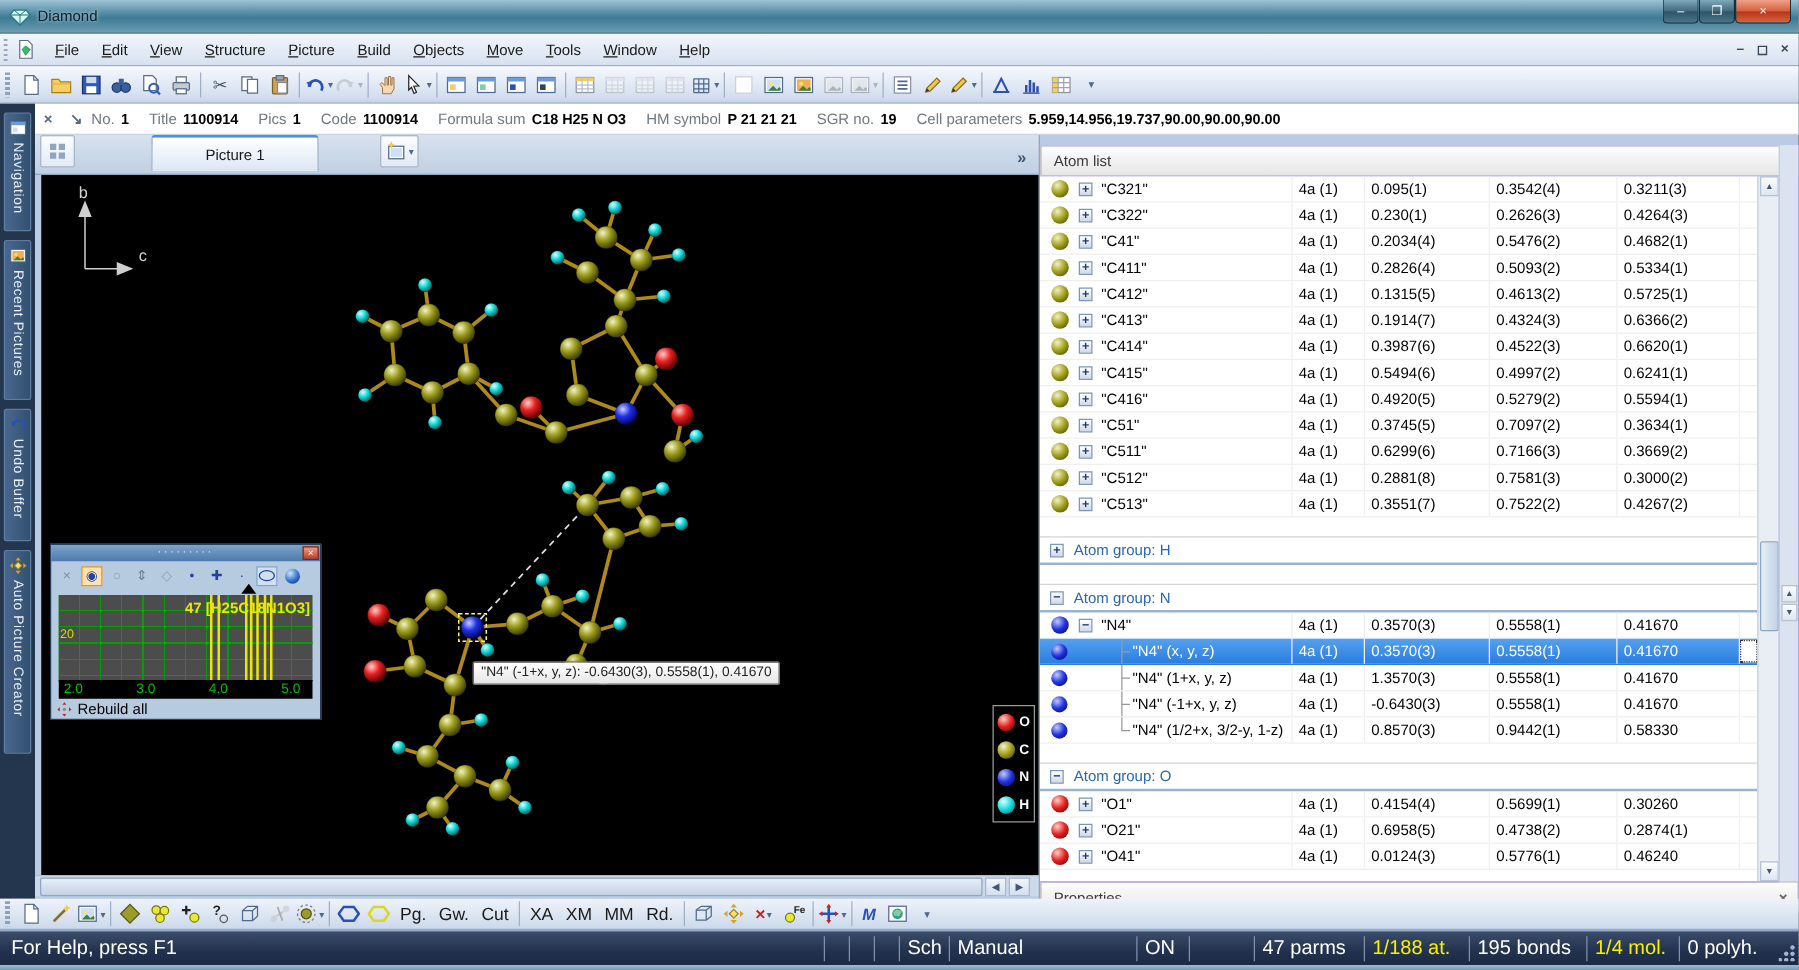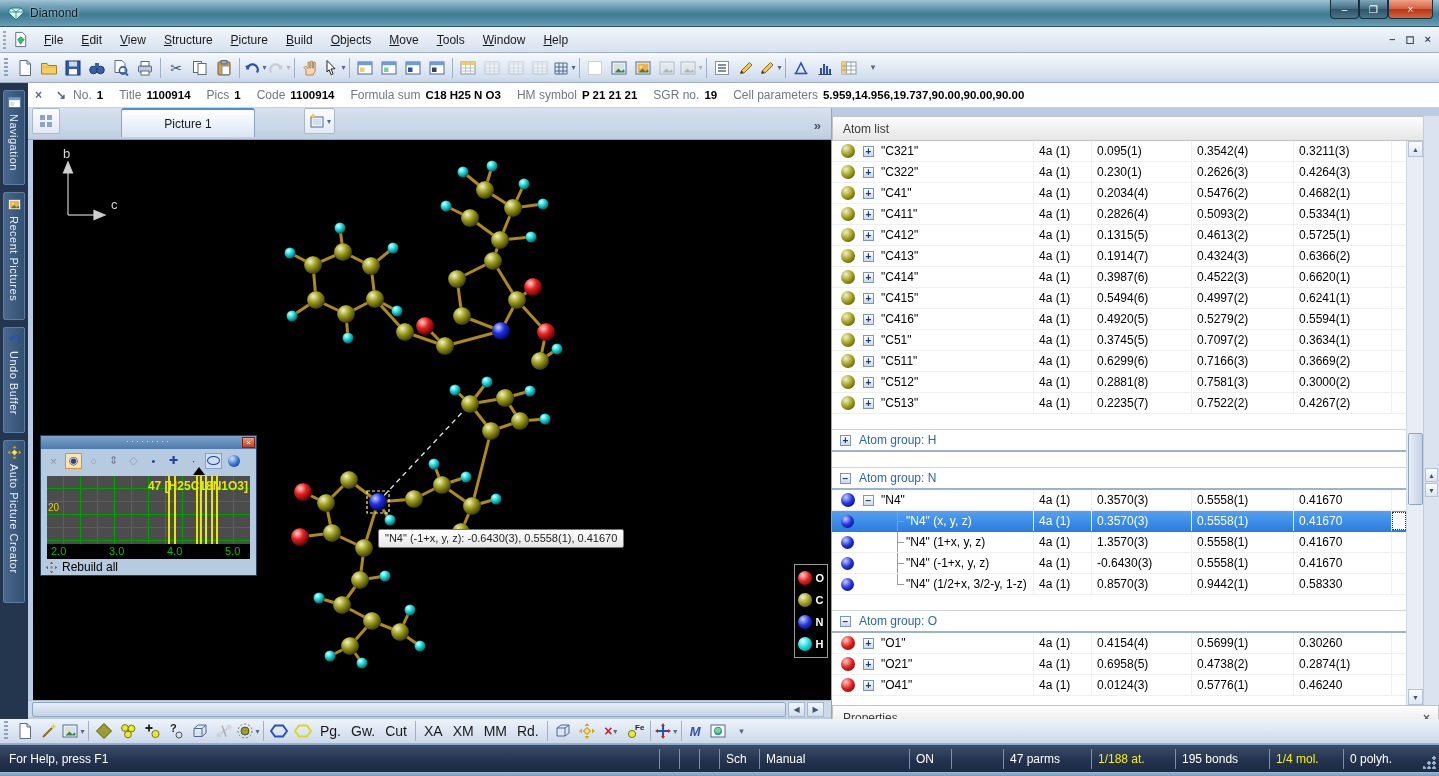--- a/index.html
+++ b/index.html
@@ -160,21 +160,21 @@
   .varrow{position:absolute;left:1px;width:15px;height:16px;background:linear-gradient(#fbfcfe,#dde6f1);
     border:1px solid #b4c2d4;box-sizing:border-box;color:#44566e;font-size:7px;display:flex;align-items:center;justify-content:center;}
   #vthumb{position:absolute;left:1px;top:292px;width:15px;height:72px;background:linear-gradient(90deg,#e7eef7,#c4d2e4);
     border:1px solid #8fa6c2;border-radius:2px;box-sizing:border-box;}
   #outerstrip{position:absolute;left:591px;top:0;width:16px;height:611px;background:#dae3ef;border-left:1px solid #c0cddd;box-sizing:border-box;}
   .ostrip-btn{position:absolute;left:1px;width:13px;height:14px;color:#44566e;font-size:7px;
     display:flex;align-items:center;justify-content:center;background:linear-gradient(#fbfcfe,#dde6f1);border:1px solid #b4c2d4;box-sizing:border-box;}
   
   #statusbar{position:absolute;left:0;top:744px;width:1439px;height:28px;
     background:linear-gradient(#3b4d6b,#22314d 60%,#1c2a44);border-top:1px solid #8ea6c4;
-    display:flex;align-items:center;color:#fff;box-sizing:border-box;font-size:12px;}
+    display:flex;align-items:center;color:#fff;box-sizing:border-box;font-size:16px;}
   #sb-help{flex:1;padding-left:9px;}
   .sb-cell{height:20px;display:flex;align-items:center;padding-left:6px;box-sizing:border-box;
     border-left:1px solid #7e90aa;flex:none;}
   .sb-cell.hl{color:#f8f000;}
   #sb-grip{width:14px;height:14px;margin:6px 2px 0 2px;flex:none;
     background:
      radial-gradient(circle at 11px 3px,#9fb4cf 1.5px,transparent 2px),
      radial-gradient(circle at 11px 8px,#9fb4cf 1.5px,transparent 2px),
      radial-gradient(circle at 6px 8px,#9fb4cf 1.5px,transparent 2px),
      radial-gradient(circle at 11px 13px,#9fb4cf 1.5px,transparent 2px),
@@ -964,21 +964,21 @@
         </div>
         <div class="trow">
           <div>
             <span class="ball C"></span>
           </div>
           <div>
             <span class="expbox">+</span>
           </div>
           <div class="c-name">"C513"</div>
           <div class="c-wyck">4a (1)</div>
-          <div class="c-xa">0.2235(7)</div>
+          <div class="c-xa">0.3551(7)</div>
           <div class="c-yb">0.7522(2)</div>
           <div class="c-zc">0.4267(2)</div>
           <div class="c-end"></div>
         </div>
         <div class="ggap"></div>
         <div class="grow">
           <span class="expbox">+</span>
           <span class="glabel">Atom group: H</span>
         </div>
         <div class="ggap"></div>

